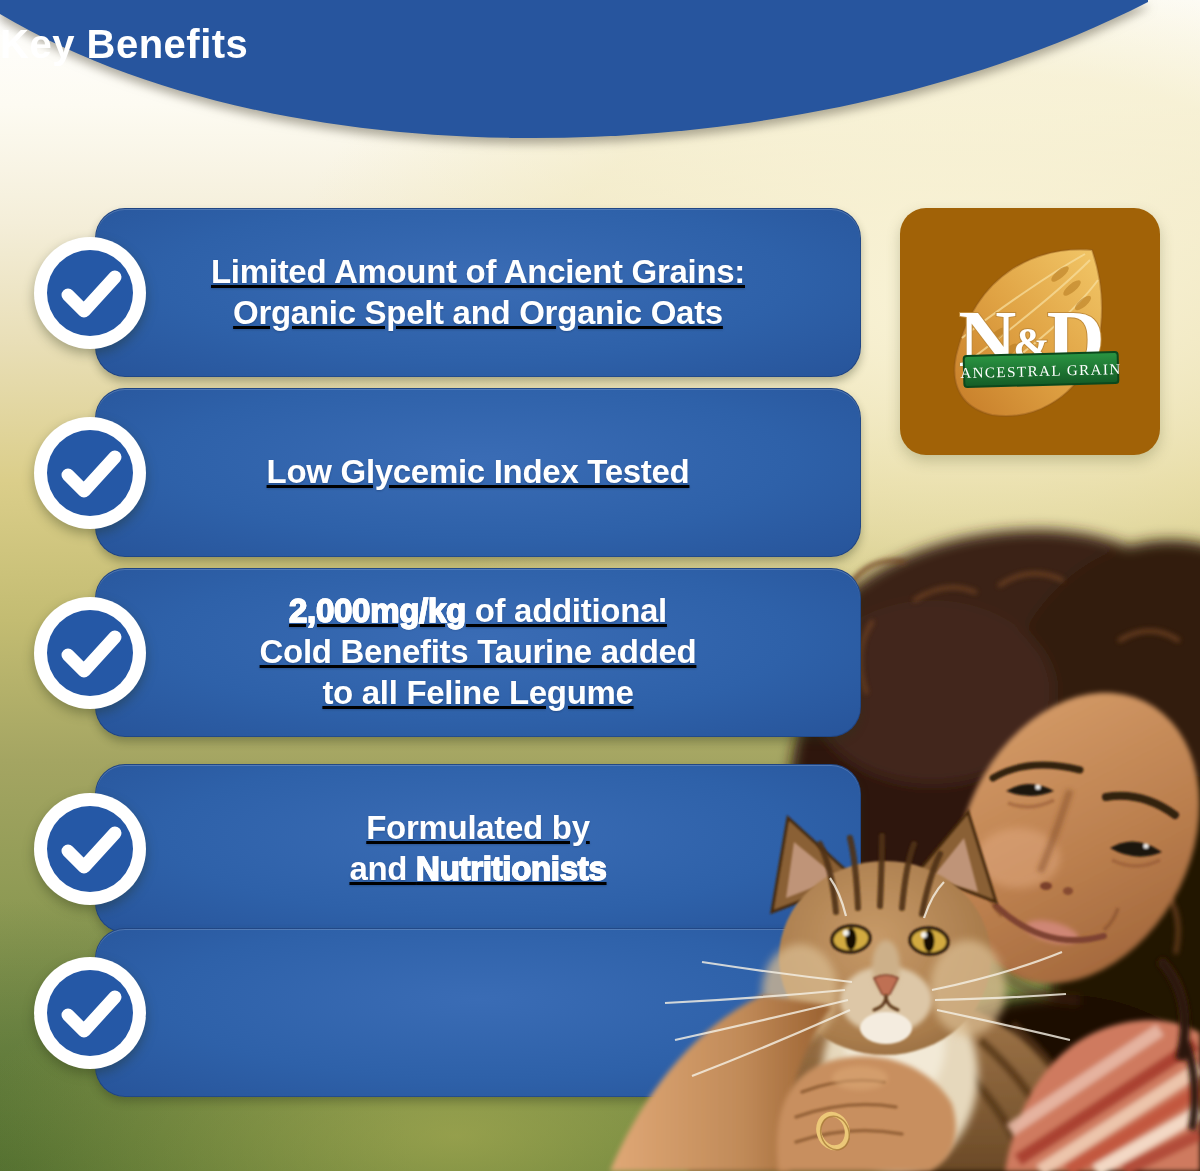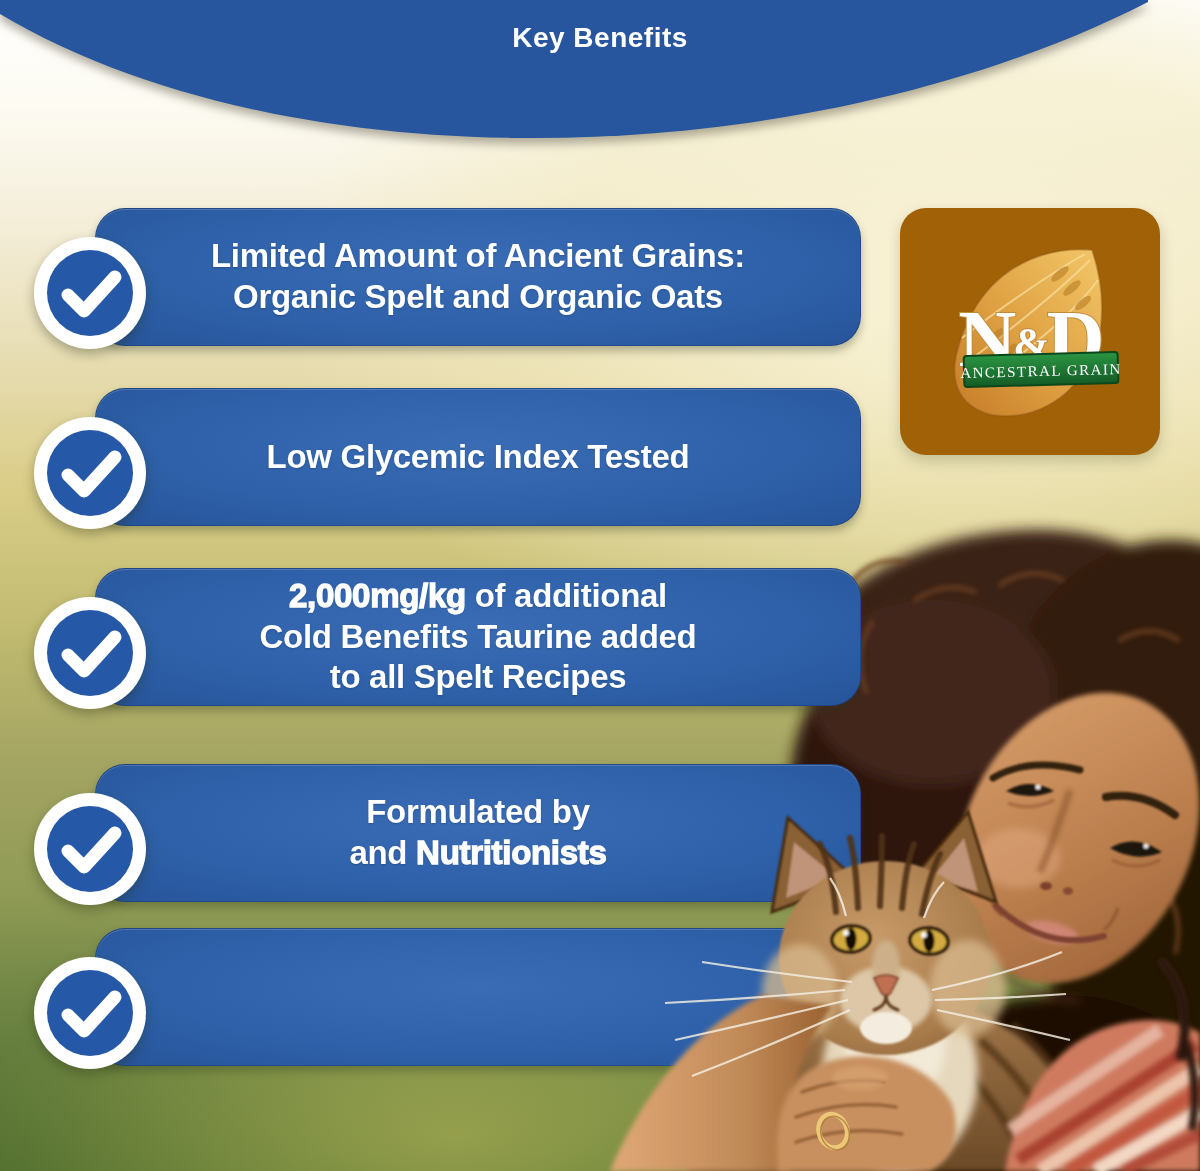--- a/index.html
+++ b/index.html
@@ -22,31 +22,31 @@
       radial-gradient(ellipse 950px 520px at 80% 26%, rgba(250,244,216,.95) 0%, rgba(242,233,190,.55) 45%, rgba(242,233,190,0) 72%),
       radial-gradient(ellipse 700px 300px at 38% 97%, rgba(190,186,90,.55) 0%, rgba(190,186,90,0) 70%),
       radial-gradient(ellipse 600px 420px at 2% 100%, rgba(70,100,40,.5) 0%, rgba(70,100,40,0) 65%),
       linear-gradient(180deg,#ffffff 0%,#fdfbf2 9%,#f4eed9 19%,#e9dfb8 29%,#dbce8a 41%,#c3bc72 53%,#a4a562 65%,#8e9a54 77%,#748a48 88%,#5d7a37 100%);
   }
   .photo-layer{position:absolute;left:0;top:0;z-index:1;pointer-events:none;}
   .photo-front{z-index:7;}
   
   .header-svg{position:absolute;left:0;top:0;z-index:5;filter:drop-shadow(0 6px 5px rgba(115,110,92,.55));}
   .header-title{
-    position:absolute;top:22px;left:0;width:1200px;z-index:6;text-align:center;
-    color:var(--text-white);font-size:28px;font-weight:bold;letter-spacing:.5px;
+    position:absolute;top:22px;left:0;width:1200px;z-index:6;text-align:left;
+    color:var(--text-white);font-size:40px;font-weight:bold;letter-spacing:.5px;
   }
   
   .card{
-    position:absolute;left:95px;width:766px;height:138px;z-index:3;
+    position:absolute;left:95px;width:766px;height:169px;z-index:3;
     border-radius:30px;
     background:radial-gradient(ellipse at 50% 42%, var(--card-blue-light) 0%, var(--card-blue) 58%, #27549a 100%);
     border:1px solid rgba(16,38,84,.35);
     box-shadow:0 5px 9px rgba(42,52,24,.32), inset 0 1px 0 rgba(255,255,255,.18);
-    display:flex;align-items:center;justify-content:center;
+    display:flex;align-items:center;justify-content:center;text-decoration:underline;
   }
   .card.c1{top:208px;} .card.c2{top:388px;} .card.c3{top:568px;} .card.c4{top:748px;margin-top:16px;} .card.c5{top:928px;}
   .benefit-text{
     width:100%;padding:0 64px;text-align:center;color:var(--text-white);
     font-size:33px;font-weight:bold;line-height:1.24;letter-spacing:-.3px;
     text-shadow:0 1px 2px rgba(10,30,60,.28);
   }
   .benefit-text .seg.heavy{-webkit-text-stroke:1.3px #fff;}
   .check-badge{
     position:absolute;left:-62px;top:28px;width:112px;height:112px;
@@ -197,21 +197,21 @@
   </div>
   <div class="card c3">
     <svg class="check-badge" viewBox="0 0 112 112">
       <circle cx="56" cy="56" r="56" fill="#ffffff"></circle>
         <circle cx="56" cy="56" r="43" fill="#2558a6"></circle>
       <path d="M34,58 L50,74 L81,40" stroke="#ffffff" stroke-width="13" fill="none" stroke-linecap="round" stroke-linejoin="round"></path>
     </svg>
     <div class="benefit-text">
         <div><span class="seg heavy">2,000mg/kg</span><span class="seg"> of additional</span></div>
         <div><span class="seg">Cold Benefits Taurine added</span></div>
-        <div><span class="seg">to all Spelt Recipes</span></div>
+        <div><span class="seg">to all Feline Legume</span></div>
       </div>
   </div>
   <div class="card c4">
     <svg class="check-badge" viewBox="0 0 112 112">
       <circle cx="56" cy="56" r="56" fill="#ffffff"></circle>
         <circle cx="56" cy="56" r="43" fill="#2558a6"></circle>
       <path d="M34,58 L50,74 L81,40" stroke="#ffffff" stroke-width="13" fill="none" stroke-linecap="round" stroke-linejoin="round"></path>
     </svg>
     <div class="benefit-text">
         <div><span class="seg">Formulated by</span></div>

